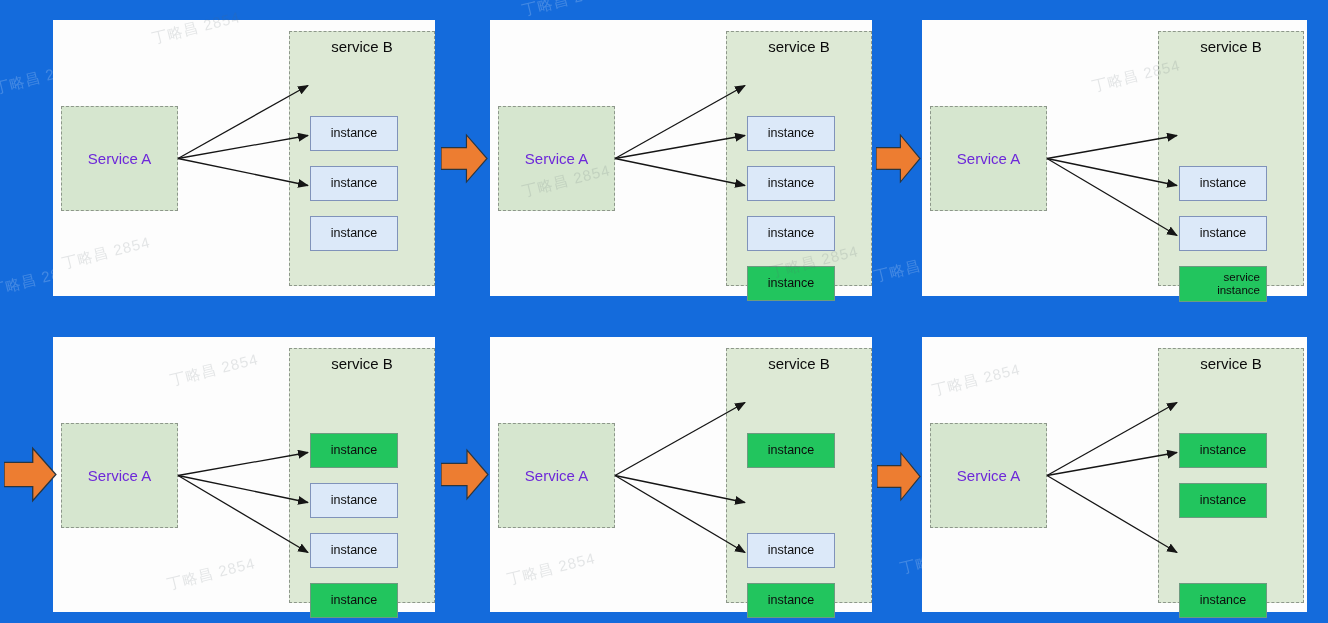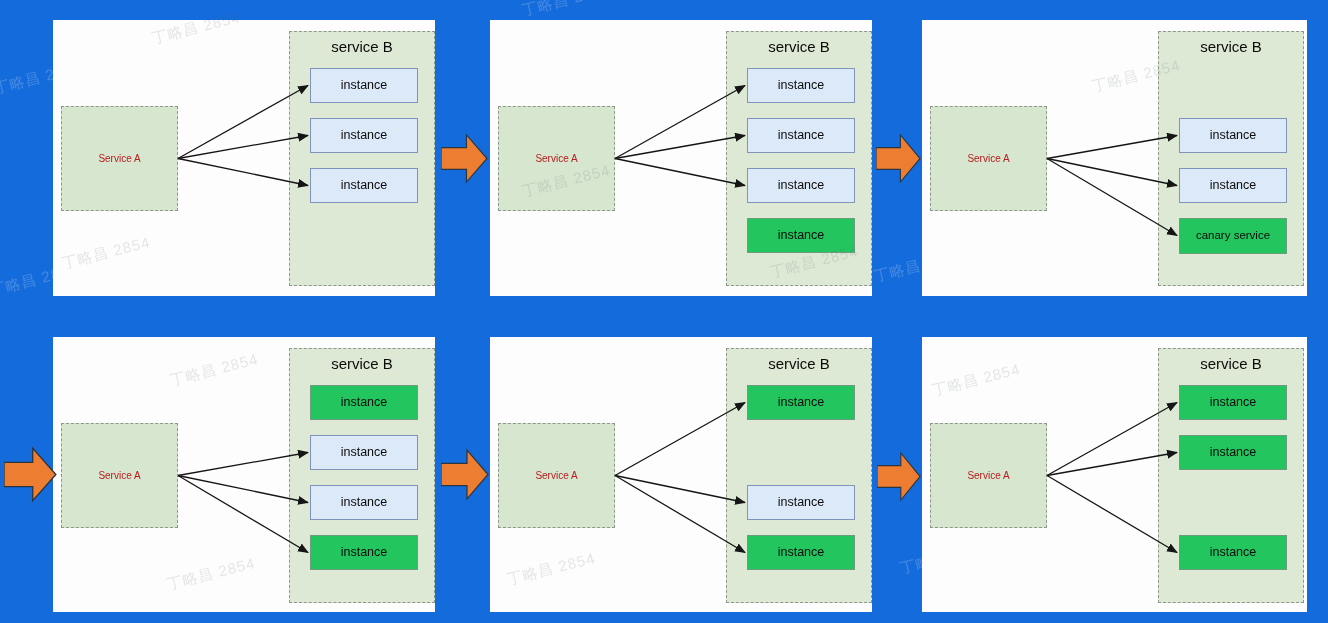--- a/index.html
+++ b/index.html
@@ -7,33 +7,33 @@
     width:1328px;height:623px;position:relative;overflow:hidden;
     font-family:"Liberation Sans",sans-serif;
   }
   #stage{position:absolute;left:0;top:0;width:1328px;height:623px;}
   .panel{position:absolute;background:#fdfdfd;}
   .svc-a{
     position:absolute;left:8px;top:86px;width:117px;height:105px;
     background:#d6e6cf;border:1.4px dashed #8d978a;box-sizing:border-box;
     display:flex;align-items:center;justify-content:center;
   }
-  .svc-a span{font-size:10px;color:#b91c1c;}
+  .svc-a span{font-size:15px;color:#6d28d9;}
   .svc-b{
     position:absolute;left:236px;top:11px;width:146px;height:255px;
     background:#dde9d5;border:1.4px dashed #8d978a;box-sizing:border-box;
   }
   .svc-b-title{
     position:absolute;top:6px;left:0;right:0;text-align:center;
     font-size:15px;color:#0b0b0b;
   }
   .inst{
-    position:absolute;left:257px;width:108px;height:35px;box-sizing:border-box;
+    position:absolute;left:257px;width:88px;height:35px;box-sizing:border-box;
     display:flex;align-items:center;justify-content:center;text-align:right;
-    font-size:12.5px;color:#0c0c0c;line-height:1.15;white-space:nowrap;
+    font-size:12.5px;color:#0c0c0c;line-height:1.15;white-space:nowrap;margin-top:48px;
   }
   .inst.normal{background:#dce9f9;border:1px solid #8093ba;}
   .inst.canary{background:#22c55e;border:1px solid #6d9b80;}
   .inst.tall{white-space:normal;height:36px;font-size:11.5px;padding:1px 6px;}
   .connectors{position:absolute;left:0;top:0;pointer-events:none;}
   .flow{position:absolute;}
   .flow svg{display:block;}
   .wm{
     position:absolute;transform:rotate(-14deg);transform-origin:left top;
     font-size:15px;white-space:nowrap;pointer-events:none;letter-spacing:1px;
@@ -90,21 +90,21 @@
     <div class="svc-b">
       <div class="svc-b-title">service B</div>
     </div>
     <svg class="connectors" width="385" height="276" viewBox="0 0 385 276">
         <line x1="125" y1="138.5" x2="255" y2="115.5" stroke="#151515" stroke-width="1.3" marker-end="url(#ah)"></line>
         <line x1="125" y1="138.5" x2="255" y2="165.5" stroke="#151515" stroke-width="1.3" marker-end="url(#ah)"></line>
         <line x1="125" y1="138.5" x2="255" y2="215.5" stroke="#151515" stroke-width="1.3" marker-end="url(#ah)"></line>
       </svg>
   <div class="inst normal" style="top: 98px;">instance</div>
       <div class="inst normal" style="top: 148px;">instance</div>
-      <div class="inst canary tall" style="top: 198px;">canary service</div>
+      <div class="inst canary tall" style="top: 198px;">service instance</div>
     </div>
     <div class="panel" style="left: 53px; top: 337px; width: 382px; height: 275px;">
     <div class="svc-a">
       <span>Service A</span>
     </div>
     <div class="svc-b">
       <div class="svc-b-title">service B</div>
     </div>
     <svg class="connectors" width="382" height="275" viewBox="0 0 382 275">
         <line x1="125" y1="138.5" x2="255" y2="115.5" stroke="#151515" stroke-width="1.3" marker-end="url(#ah)"></line>

